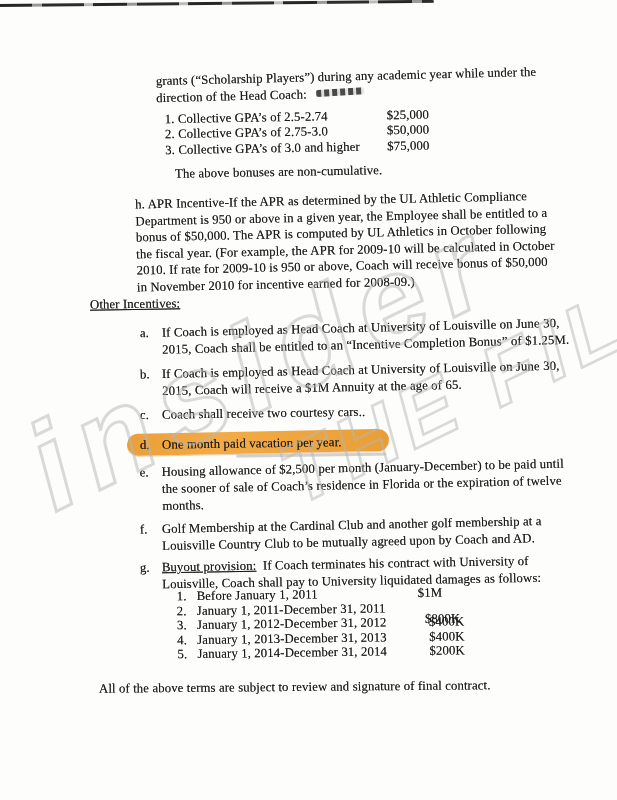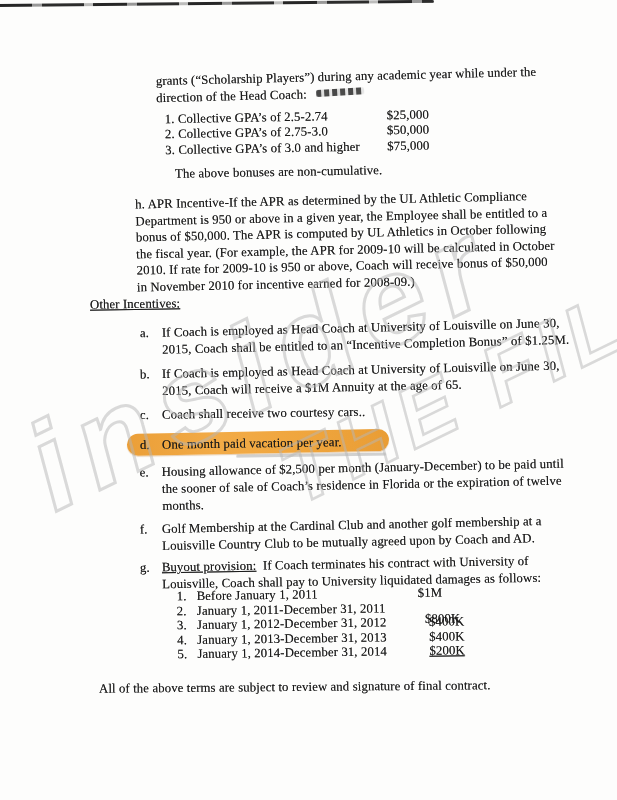--- a/index.html
+++ b/index.html
@@ -150,19 +150,19 @@
     <div class="row">
       <span style="display:inline-block;width:20px;">3.</span><span>January 1, 2012-December 31, 2012</span>
       <span class="amt" style="left:252px;">$400K</span>
     </div>
     <div class="row">
       <span style="display:inline-block;width:20px;">4.</span><span>January 1, 2013-December 31, 2013</span>
       <span class="amt" style="left:252px;">$400K</span>
     </div>
     <div class="row">
       <span style="display:inline-block;width:20px;">5.</span><span>January 1, 2014-December 31, 2014</span>
-      <span class="amt" style="left:252px;text-decoration:underline;">$200K</span>
+      <span class="amt" style="left:252px;">$200K</span>
     </div>
   </div>
 
   <div class="txt r05" style="left:99px;top:679px;">All of the above terms are subject to review and signature of final contract.</div>
 
 </div>
 
 </body></html>

